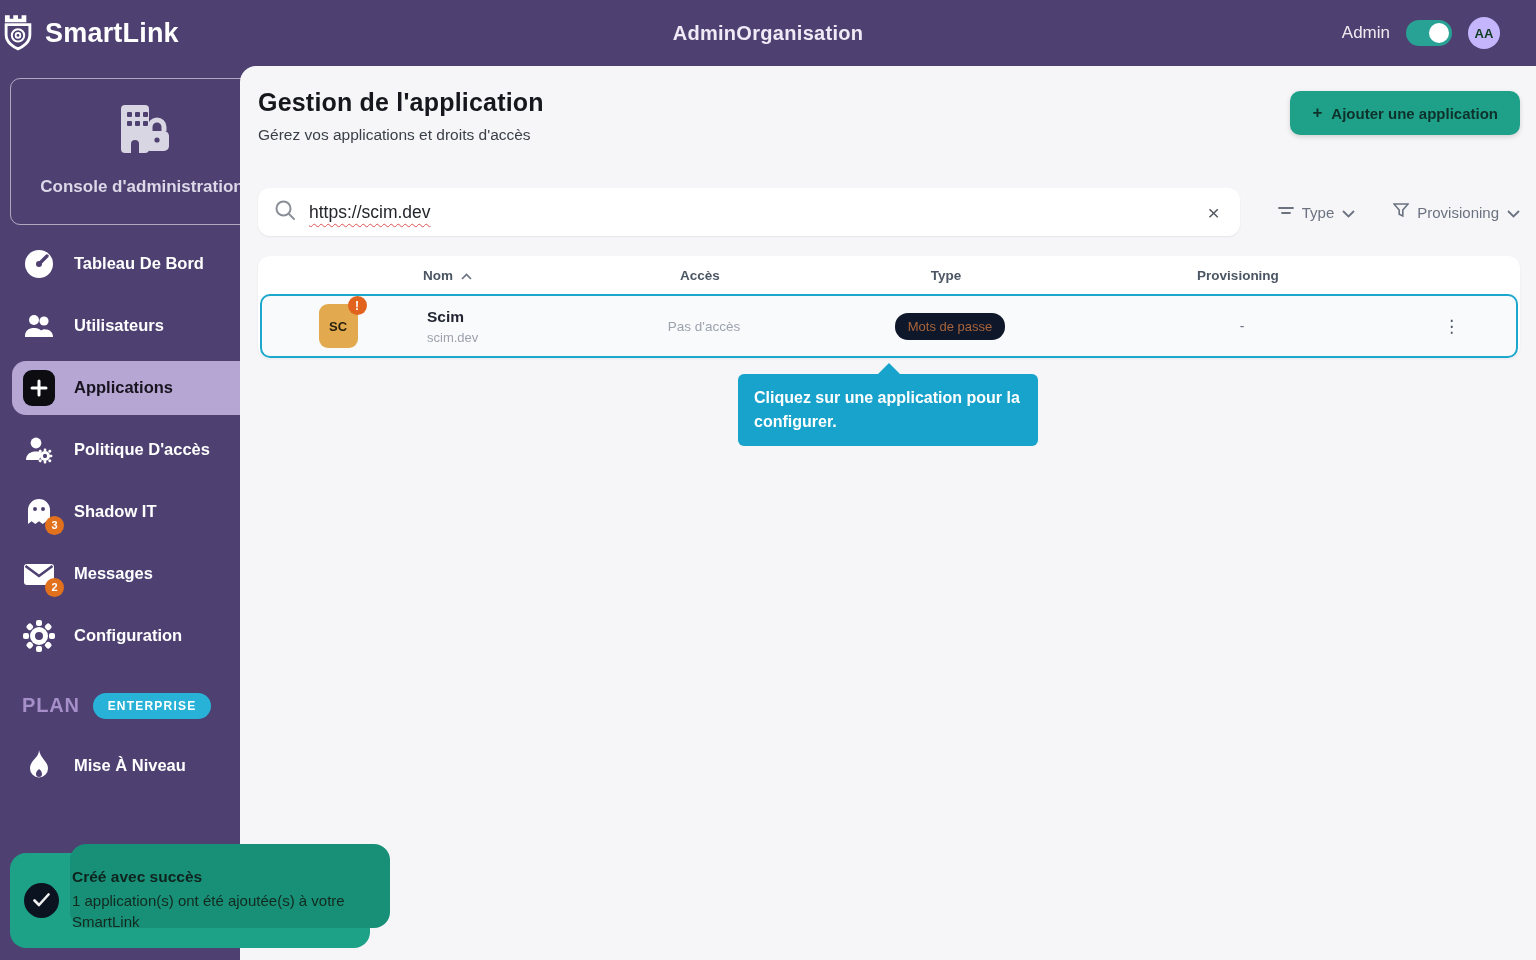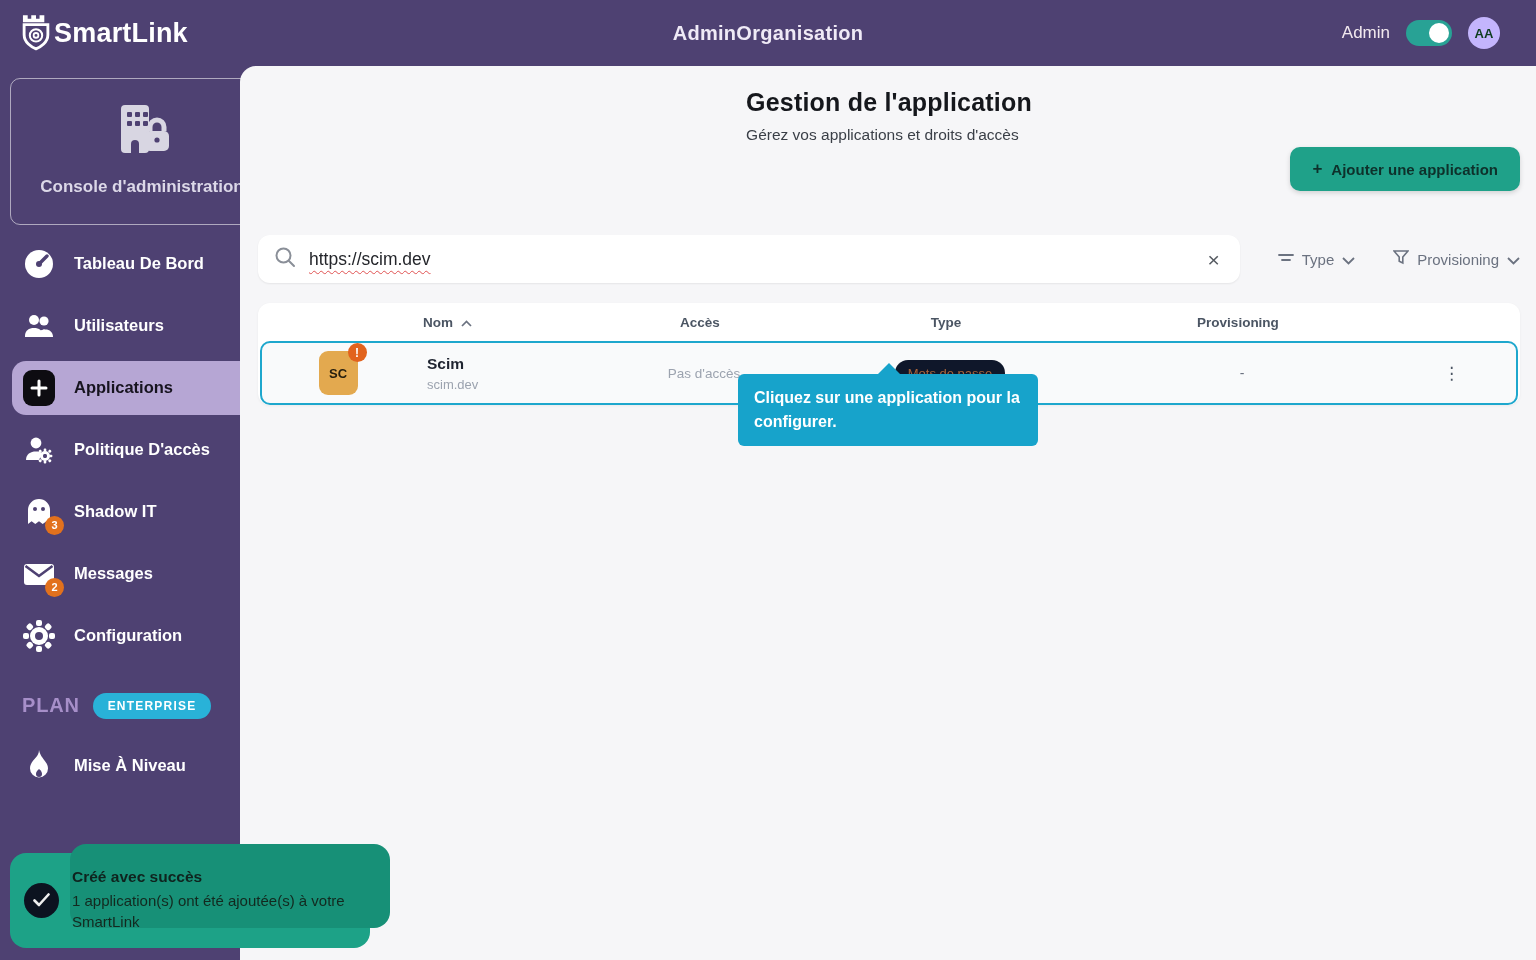--- a/index.html
+++ b/index.html
@@ -7,21 +7,21 @@
   body {
     font-family: "Liberation Sans", "DejaVu Sans", sans-serif;
     background:#4e4172;
     position:relative;
     overflow:hidden;
     -webkit-font-smoothing:antialiased;
   }
 
   
   .topbar { position:absolute; top:0; left:0; right:0; height:66px; display:flex; align-items:center; }
-  .logo-area { display:flex; align-items:center; gap:0; padding-left:18px; }
+  .logo-area { display:flex; align-items:center; gap:9px; }
   .logo-area svg { display:block; }
   .brand-name { color:#fff; font-size:27px; font-weight:800; letter-spacing:.2px; }
   .org-title { position:absolute; left:0; right:0; text-align:center; color:#efeaf6; font-size:20px; font-weight:800; letter-spacing:.3px; pointer-events:none; }
   .topbar-right { margin-left:auto; display:flex; align-items:center; gap:16px; padding-right:36px; z-index:2; }
   .admin-label { color:#f2e9ef; font-size:17px; }
   .toggle { width:46px; height:26px; border-radius:13px; background:#28a295; position:relative; cursor:pointer; }
   .toggle .knob { position:absolute; top:3px; right:3px; width:20px; height:20px; border-radius:50%; background:#fff; }
   .avatar { width:32px; height:32px; border-radius:50%; background:#c4b5fd; color:#0e3d1e; font-size:13px; font-weight:700; display:flex; align-items:center; justify-content:center; }
 
   
@@ -33,21 +33,21 @@
   .nav-item .ic { width:34px; height:34px; display:flex; align-items:center; justify-content:center; position:relative; flex:0 0 34px; }
   .nav-item.active { background:#b6a6d4; color:#17141f; border-radius:14px; margin:4px 12px; padding-left:10px; height:54px; }
   .count-badge { position:absolute; right:-8px; bottom:-6px; min-width:19px; height:19px; border-radius:50%; background:#e2711d; color:#fff; font-size:11px; font-weight:700; display:flex; align-items:center; justify-content:center; }
   .plan-row { margin:26px 0 0 22px; display:flex; align-items:center; gap:13px; }
   .plan-label { color:#a78fc9; font-size:20px; font-weight:800; letter-spacing:.8px; }
   .plan-pill { background:#29b2d8; color:#fff; font-size:12px; font-weight:700; letter-spacing:1.2px; padding:6px 15px; border-radius:14px; cursor:pointer; }
   .upgrade-item { margin-top:16px; }
 
   
   .main { position:absolute; left:240px; top:66px; right:0; bottom:0; background:#f6f6f8; border-top-left-radius:16px; padding:22px 16px 0 18px; }
-  .page-head { display:flex; align-items:center;flex-direction:column; }
+  .page-head { display:flex; align-items:flex-start; }
   .page-title { font-size:25px; font-weight:800; color:#15171c; letter-spacing:.2px; }
   .page-subtitle { font-size:15.5px; color:#3a3f47; margin-top:9px; }
   .add-btn { margin-left:auto; margin-top:3px; background:#1fa189; border:none; border-radius:10px; padding:12px 22px; font-family:inherit; font-size:15px; font-weight:600; color:#0e312b; display:flex; align-items:center; gap:9px; cursor:pointer; box-shadow:0 2px 5px rgba(0,0,0,.15); }
   .add-btn .plus { font-size:17px; font-weight:700; }
 
   .controls-row { margin-top:44px; display:flex; align-items:center; }
   .search-box { flex:1; max-width:1022px; background:#fff; border-radius:12px; height:48px; display:flex; align-items:center; padding:0 16px; box-shadow:0 1px 2px rgba(0,0,0,.07); cursor:text; }
   .search-text { margin-left:13px; font-size:17.5px; color:#24262b; text-decoration:underline wavy #e05252 1px; text-underline-offset:5px; }
   .clear-btn { margin-left:auto; background:none; border:none; font-size:21px; color:#555a61; cursor:pointer; line-height:1; padding:4px; }
   .filter { display:flex; align-items:center; gap:8px; color:#6b7280; font-size:15px; margin-left:38px; cursor:pointer; white-space:nowrap; }

